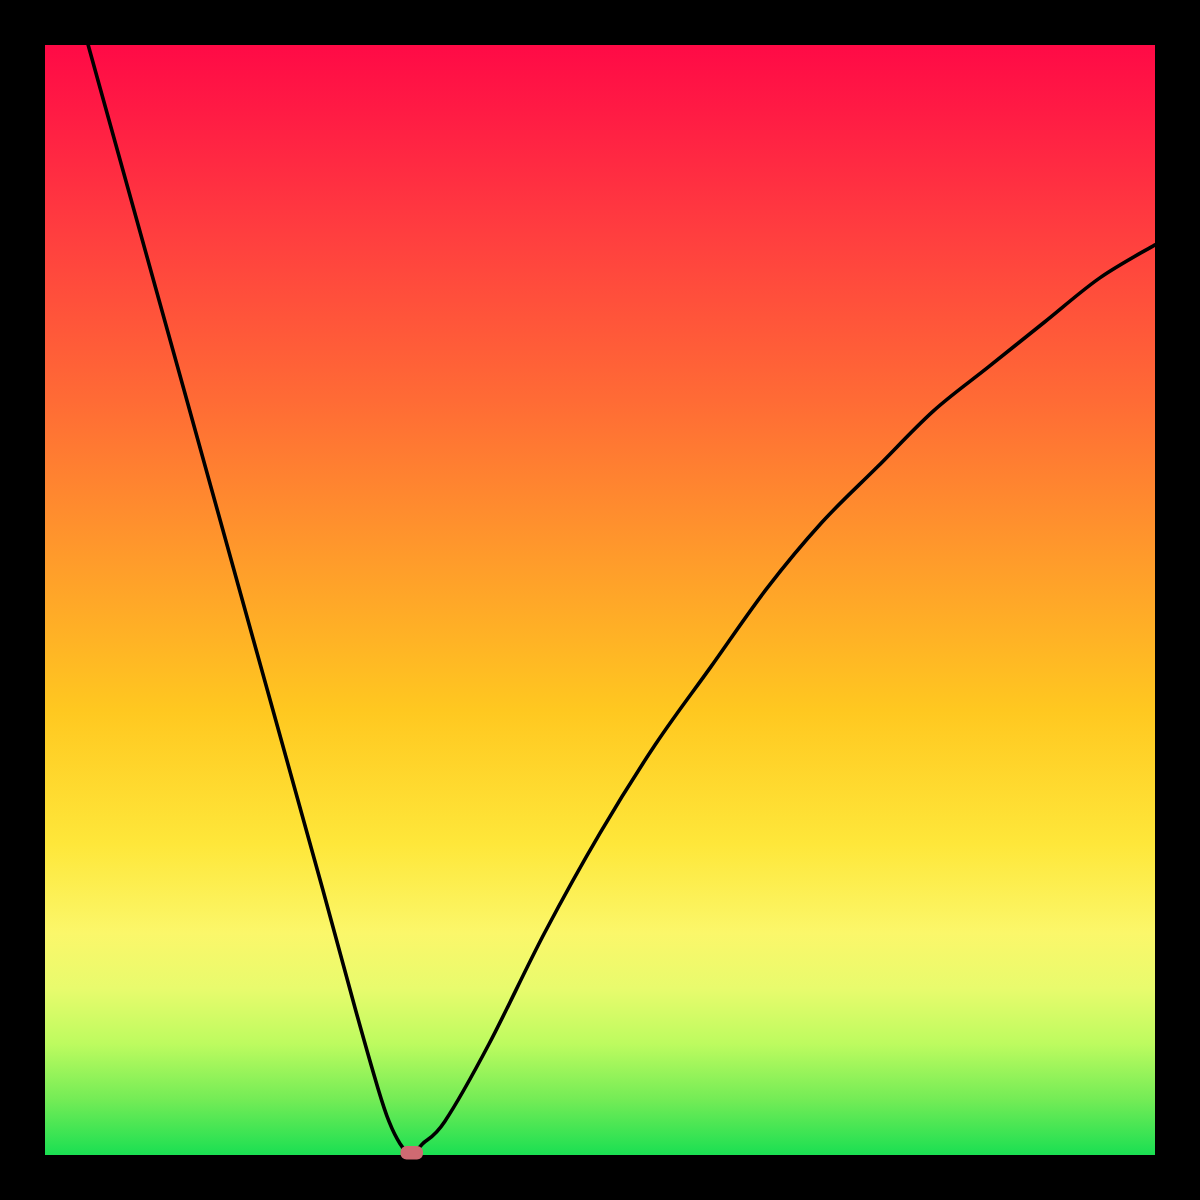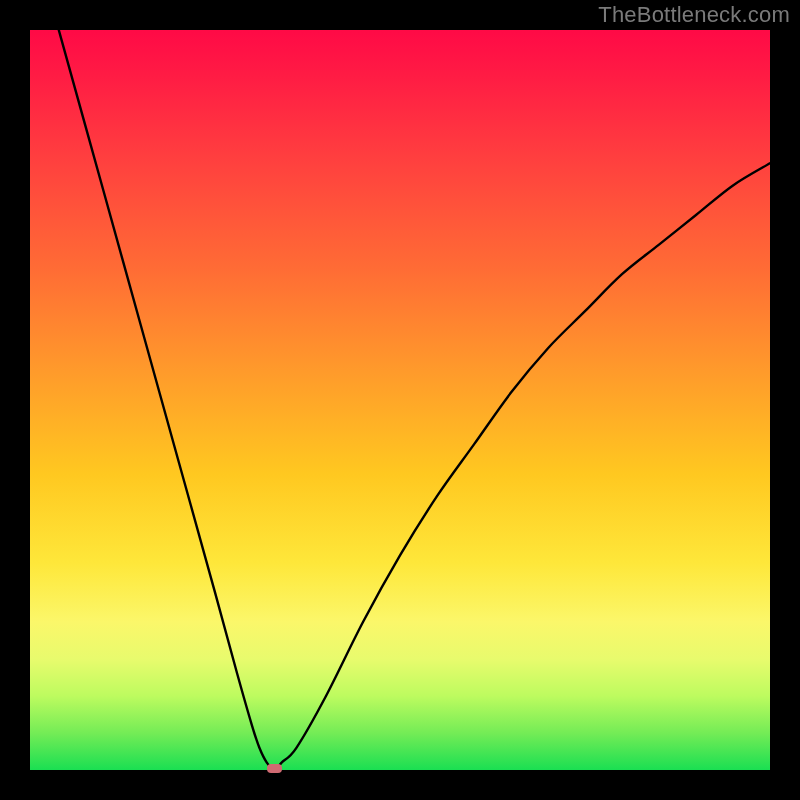--- a/index.html
+++ b/index.html
@@ -63,21 +63,20 @@
     width: 15px;
     height: 9px;
     border-radius: 4px;
     z-index: 3;
   }
 </style>
 </head>
 <body>
 
 <div class="frame">
-  <div class="watermark">TheBottleneck.com</div>
 
   <div class="plot-area"></div>
 
   <svg class="curve" viewBox="0 0 740 740" preserveAspectRatio="none">
     <path id="curve-path" fill="none" stroke="#000" stroke-width="2.4" stroke-linecap="round" stroke-linejoin="round" d="M 0.00 -103.60 C 6.17 -81.40, 24.67 -14.80, 37.00 29.60 C 49.33 74.00, 61.67 118.40, 74.00 162.80 C 86.33 207.20, 98.67 251.60, 111.00 296.00 C 123.33 340.40, 135.67 384.80, 148.00 429.20 C 160.33 473.60, 175.13 526.63, 185.00 562.40 C 194.87 598.17, 201.03 621.60, 207.20 643.80 C 213.37 666.00, 218.30 683.27, 222.00 695.60 C 225.70 707.93, 226.93 711.63, 229.40 717.80 C 231.87 723.97, 234.33 728.90, 236.80 732.60 C 239.27 736.30, 241.73 740.00, 244.20 740.00 C 246.67 740.00, 247.90 736.30, 251.60 732.60 C 255.30 728.90, 259.00 728.90, 266.40 717.80 C 273.80 706.70, 284.90 686.97, 296.00 666.00 C 307.10 645.03, 320.67 615.43, 333.00 592.00 C 345.33 568.57, 357.67 546.37, 370.00 525.40 C 382.33 504.43, 394.67 484.70, 407.00 466.20 C 419.33 447.70, 431.67 431.67, 444.00 414.40 C 456.33 397.13, 468.67 378.63, 481.00 362.60 C 493.33 346.57, 505.67 331.77, 518.00 318.20 C 530.33 304.63, 542.67 293.53, 555.00 281.20 C 567.33 268.87, 579.67 255.30, 592.00 244.20 C 604.33 233.10, 616.67 224.47, 629.00 214.60 C 641.33 204.73, 653.67 194.87, 666.00 185.00 C 678.33 175.13, 690.67 164.03, 703.00 155.40 C 715.33 146.77, 733.83 136.90, 740.00 133.20"></path>
   </svg>
 
   <div id="min-marker" class="marker" style="left: 267.2px; top: 764px; background: rgb(207, 106, 114);"></div>
 </div>
 

